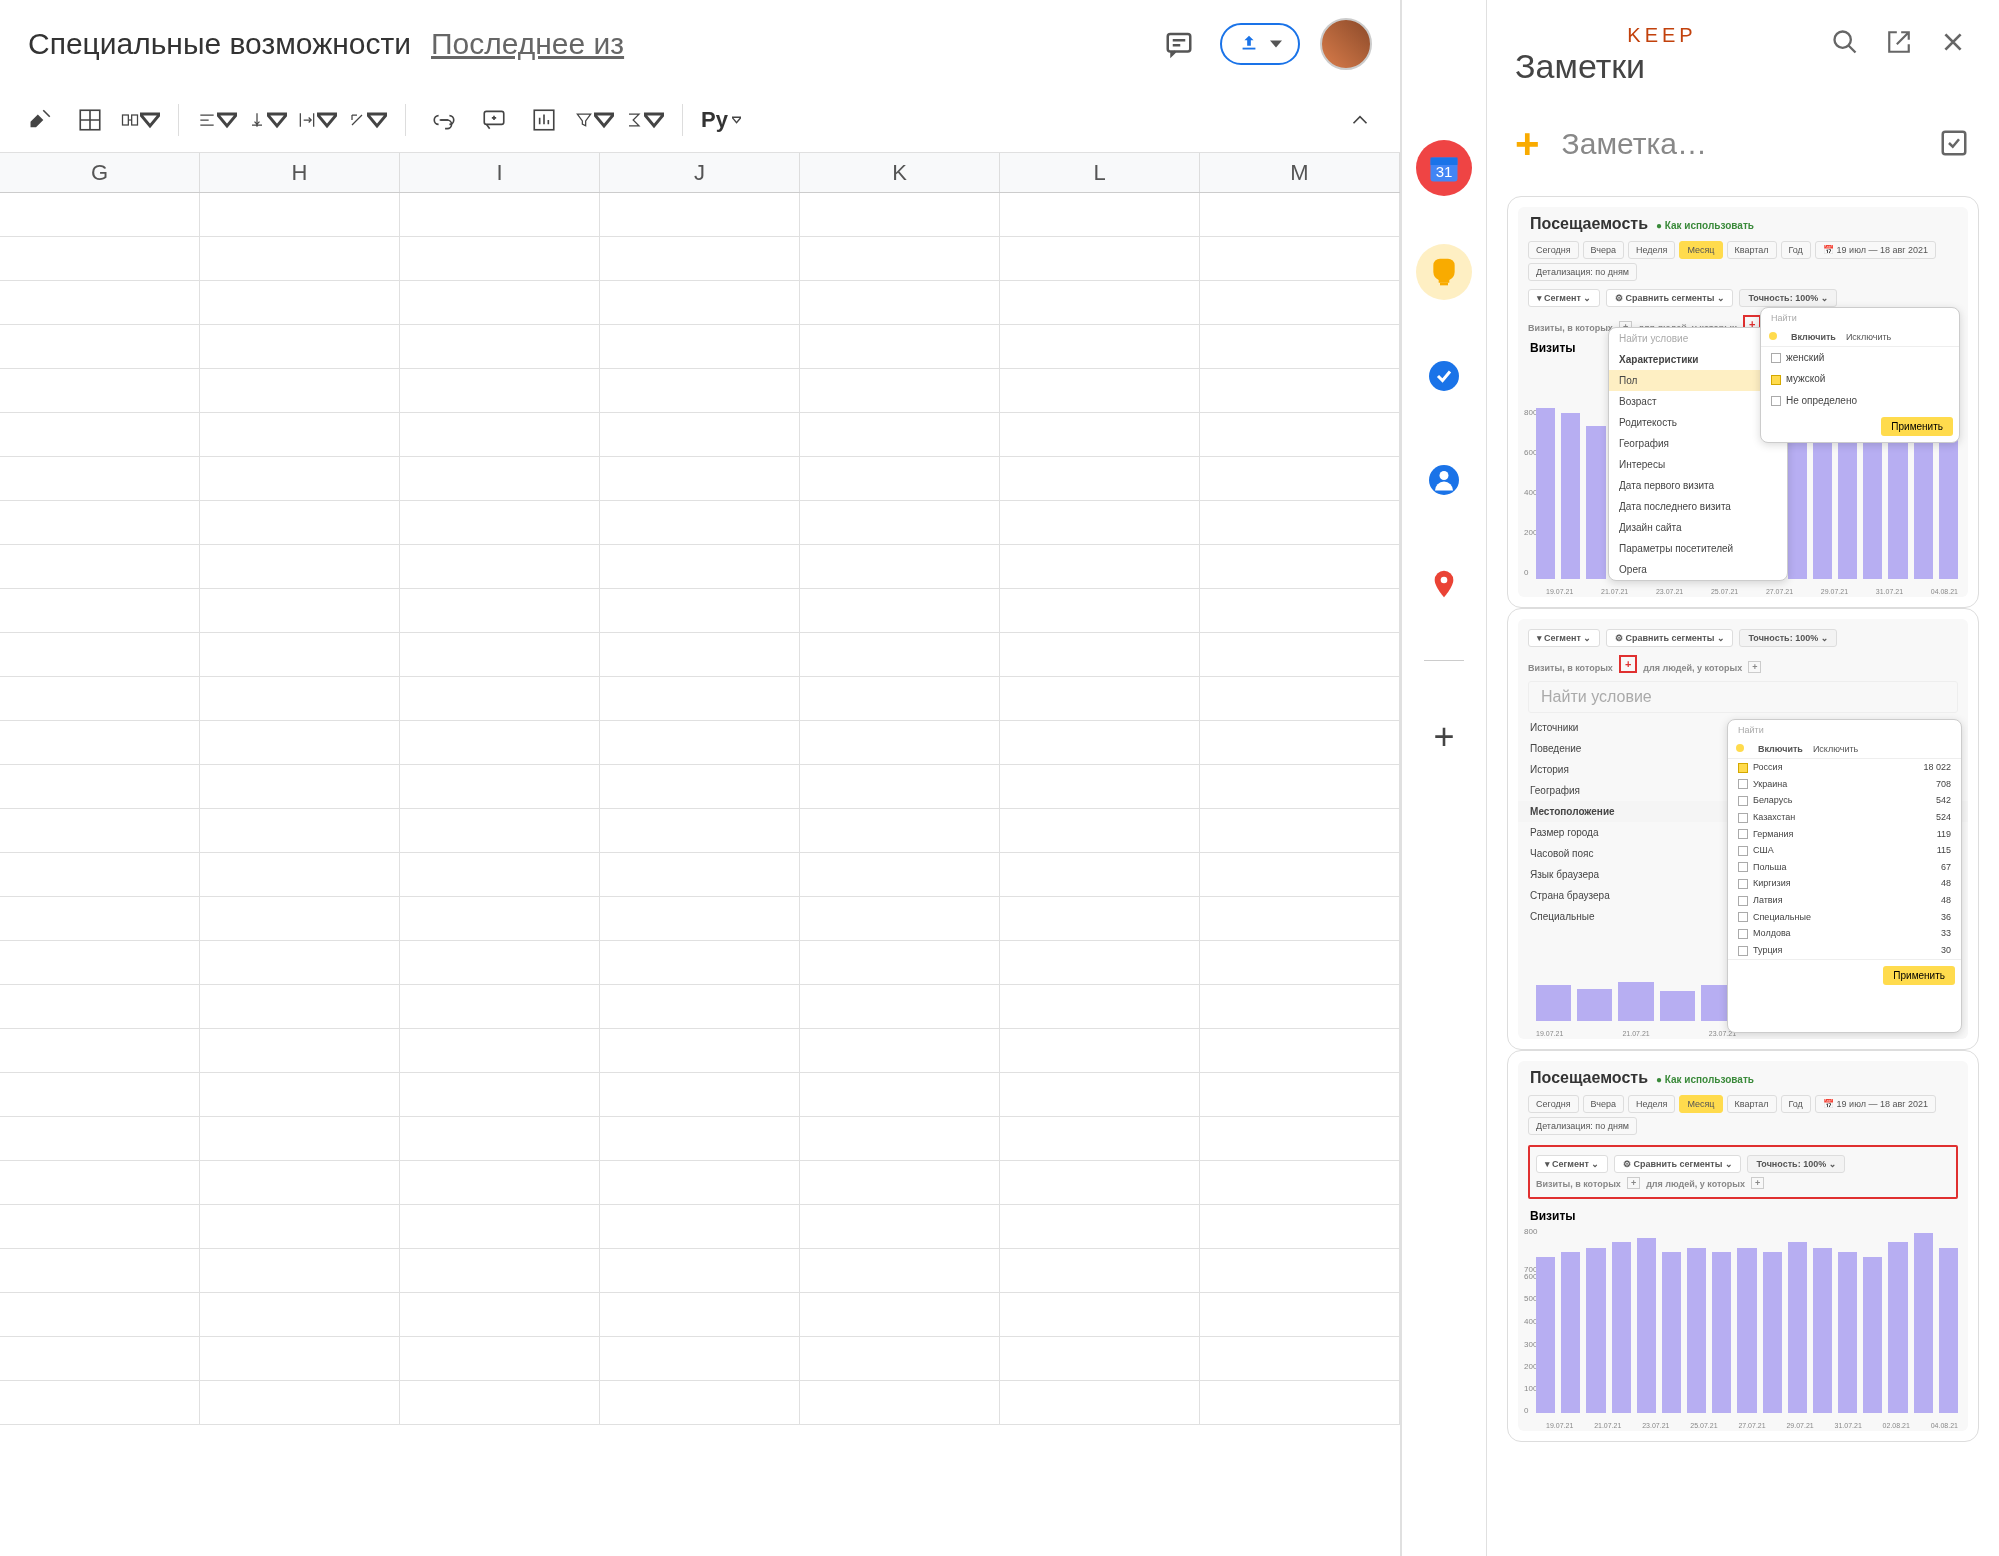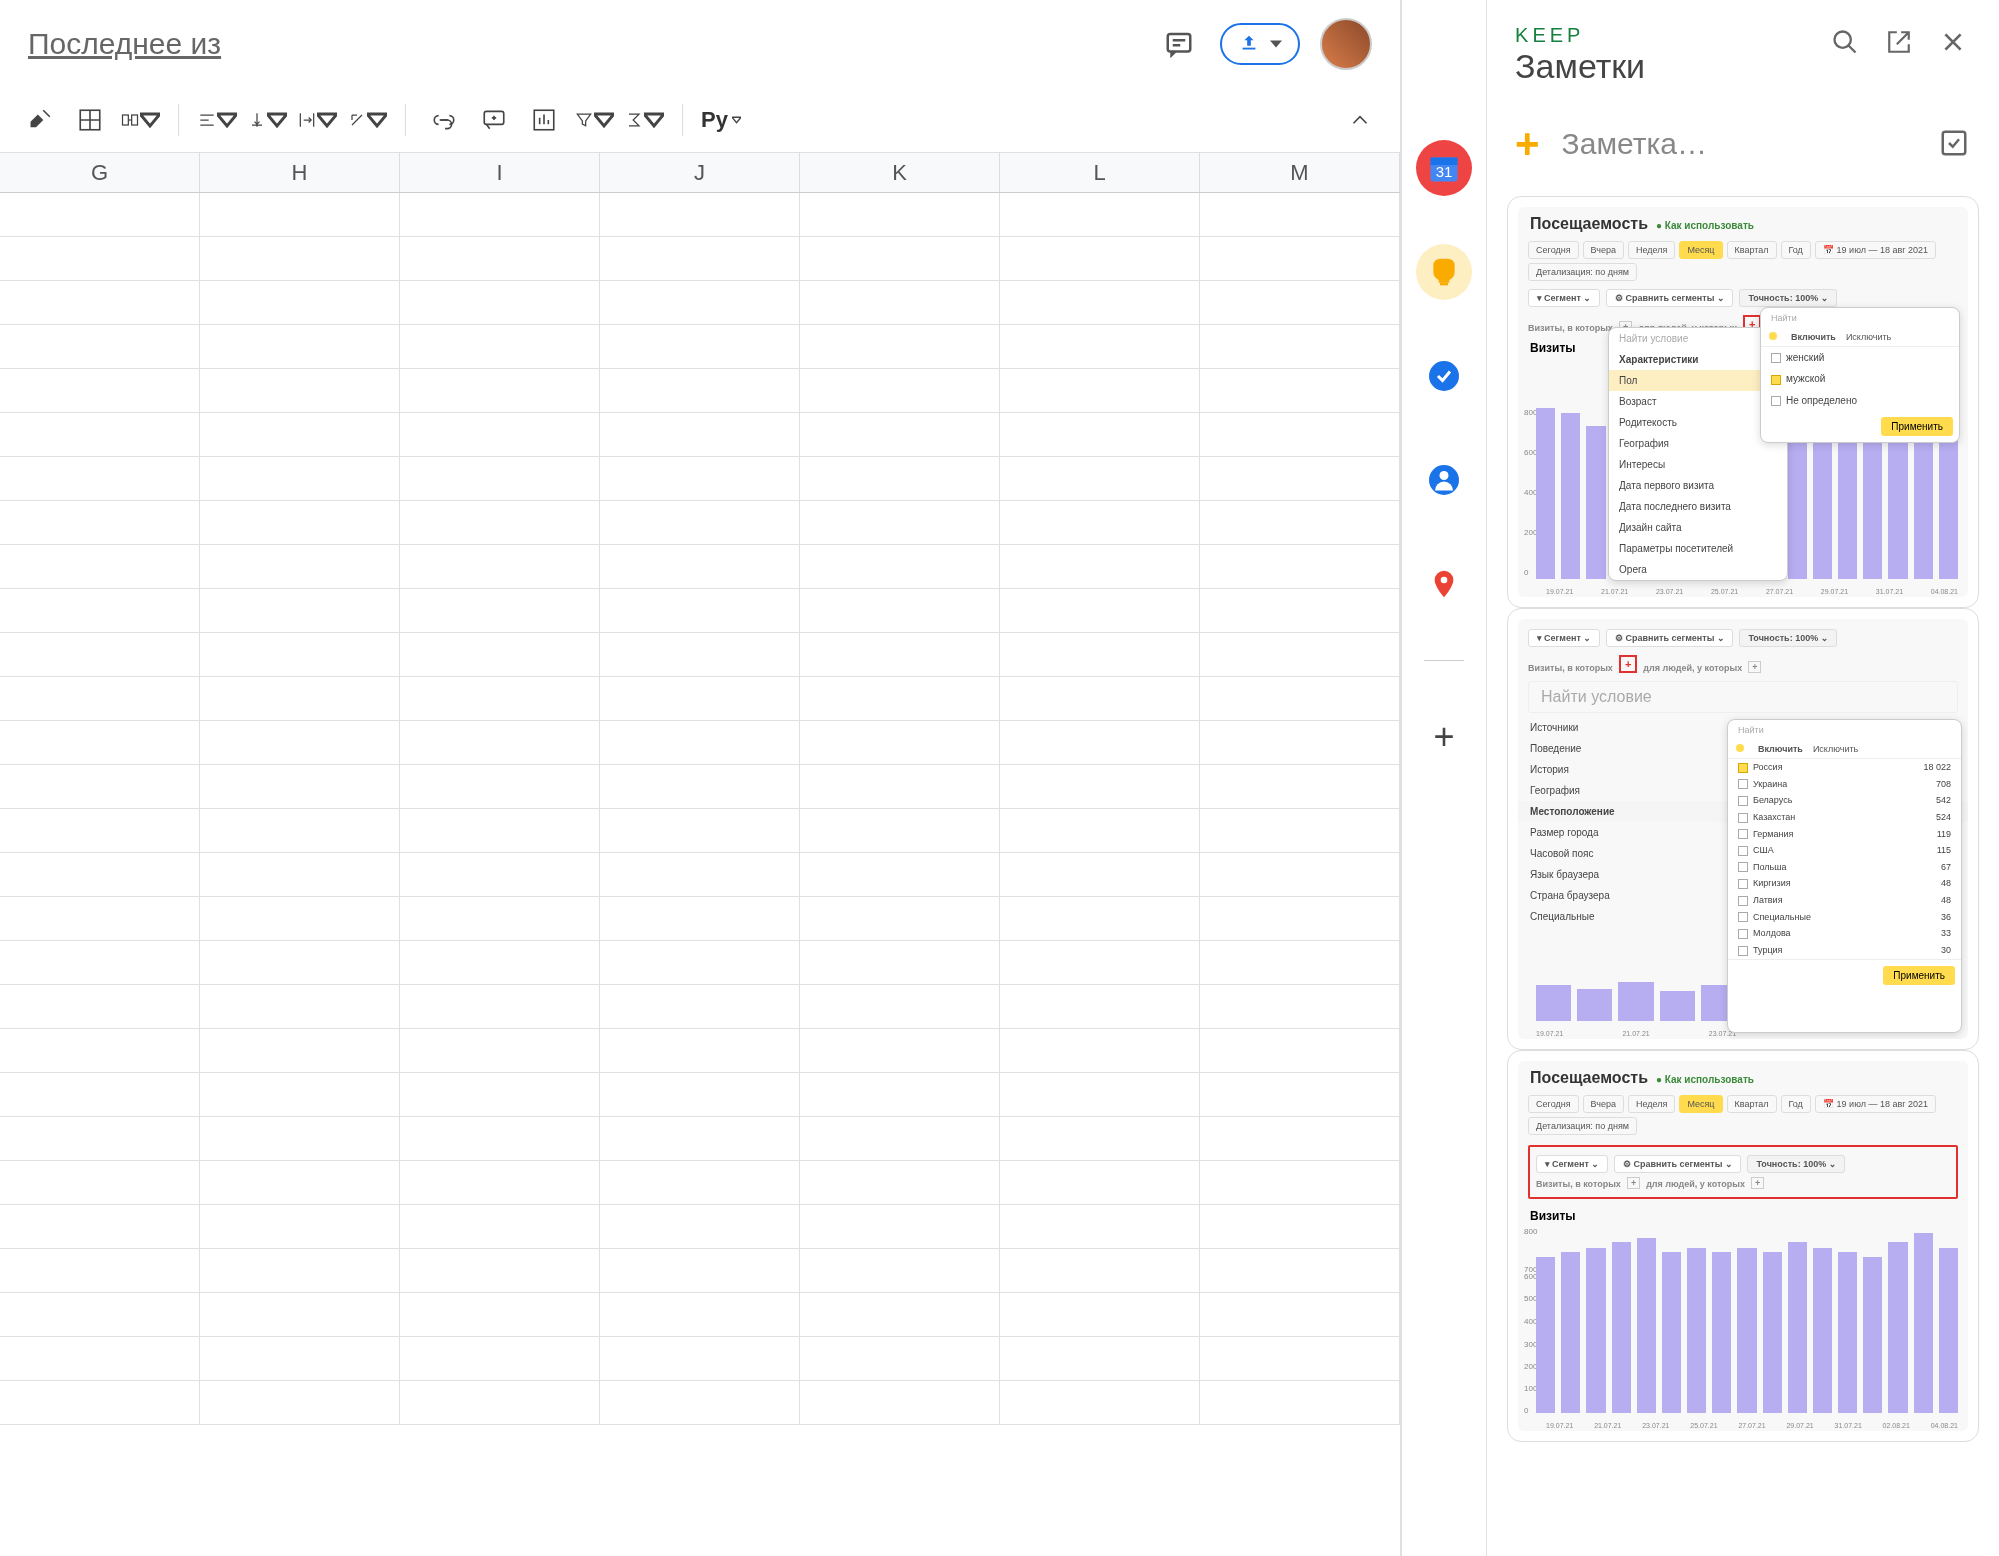--- a/index.html
+++ b/index.html
@@ -29,21 +29,21 @@
 .sp-cal { background:#ef4444; }
 .sp-keep { background:#feefc3; }
 .sp-tasks { background:#fff; }
 .sp-contacts { background:#fff; }
 .sp-maps { background:#fff; }
 .sp-add { background:#fff; color:#444; font-size:36px; }
 .sp-divider { width:40px; height:1px; background:#ccc; }
 .keep { width:543px; display:flex; flex-direction:column; border-left:1px solid #e0e0e0; }
 .keep-header { padding:24px 28px 16px; display:flex; align-items:flex-start; gap:18px; }
 .keep-titles { flex:1; }
-.keep-sub { font-size:20px; letter-spacing:4px; color:#15803d; }
+.keep-sub { font-size:20px; letter-spacing:4px; color:#c2410c;text-align:center; }
 .keep-title { font-size:34px; color:#444; }
 .keep-hic { width:36px; height:36px; display:flex; align-items:center; justify-content:center; color:#666; cursor:pointer; }
 .newnote { display:flex; align-items:center; padding:18px 28px; gap:22px; }
 .plus-ic { color:#f9ab00; font-size:42px; font-weight:bold; }
 .newnote-txt { font-size:30px; color:#888; flex:1; }
 .check-ic { width:32px; height:32px; color:#666; }
 .notes { flex:1; overflow-y:auto; padding:10px 20px 30px; display:flex; flex-direction:column; }
 .note { border:1px solid #ddd; border-radius:14px; padding:10px; background:#fff; }
 .note-img { width:100%; background:#f8f8f8; border-radius:6px; position:relative; overflow:hidden; }
 .ni1 { height:390px; }
@@ -75,20 +75,21 @@
 .mini-section { font-size:10px; color:#444; padding:5px 12px; display:flex; justify-content:space-between; }
 .mini-section.bold { background:#f5f5f5; font-weight:bold; }
 .country-row { display:flex; justify-content:space-between; padding:3px 10px; font-size:9px; color:#444; }
 .redframe { border:2px solid #e03030; padding:6px; margin:6px 10px; border-radius:2px; }
 </style>
 </head>
 <body>
 
 <div class="left">
   <div class="topbar">
+    <span class="menu-text">Специальные возможности</span>
     <span class="menu-link">Последнее из</span>
     <div class="spacer"></div>
     <div class="icon-btn">
       <svg viewBox="0 0 24 24" width="30" height="30" stroke="#555" fill="none" stroke-width="2">
           <rect x="3" y="4" width="18" height="14" rx="2"></rect>
           <path d="M7 9h10M7 13h6M9 18l-3 3v-3"></path>
         </svg>
     </div>
     <div class="share-up">
       <svg viewBox="0 0 24 24" width="22" height="22" fill="#1a73e8">

